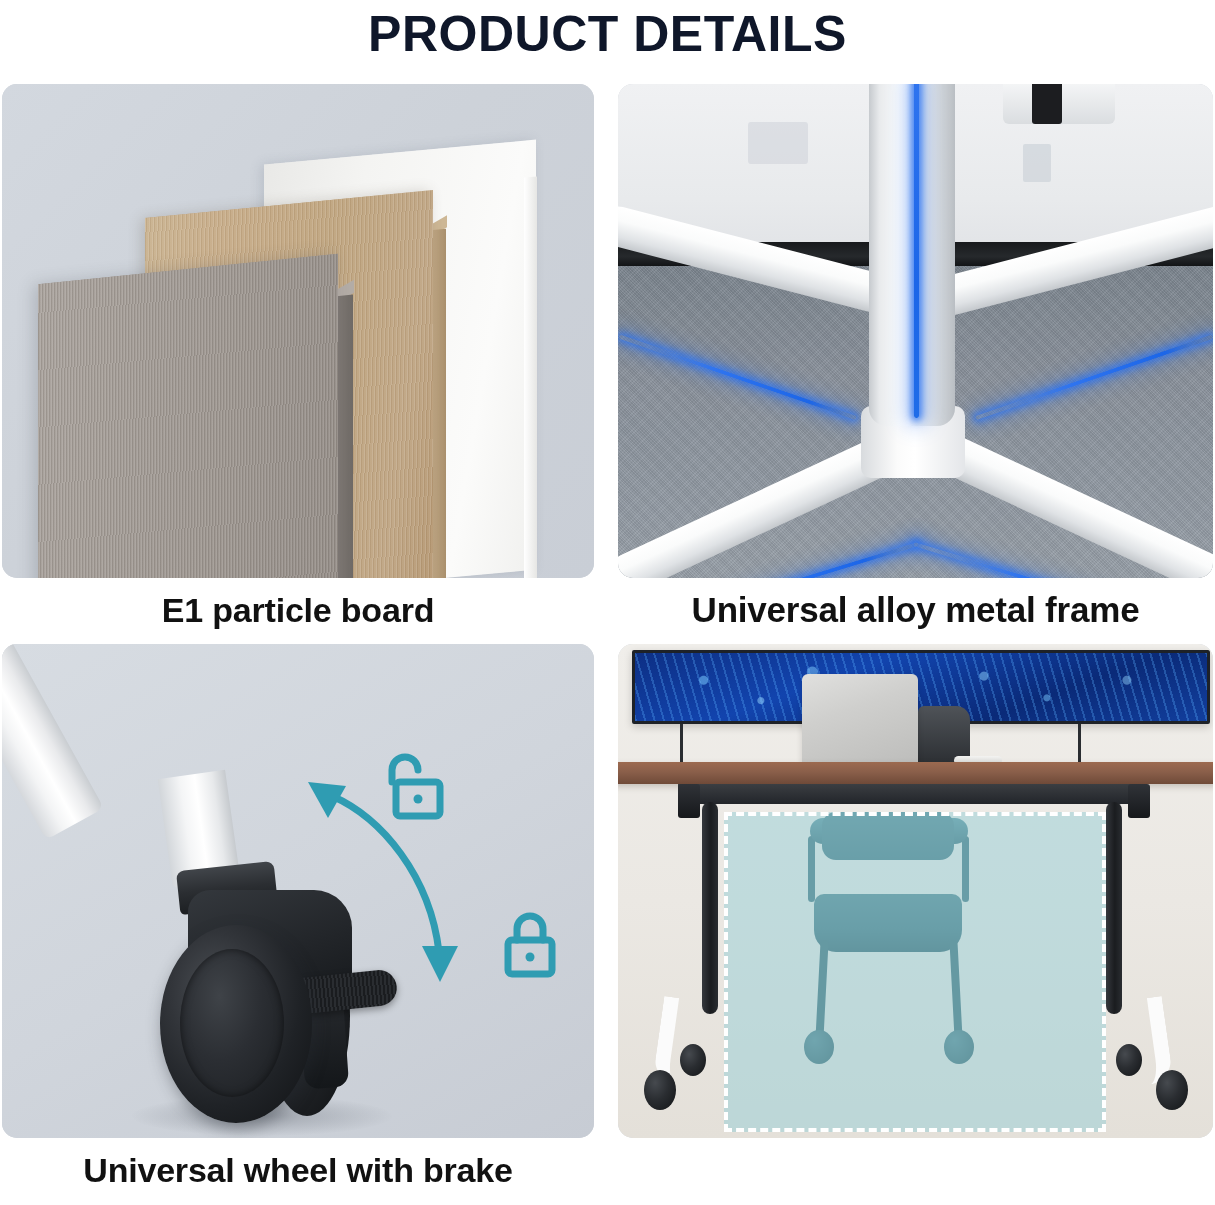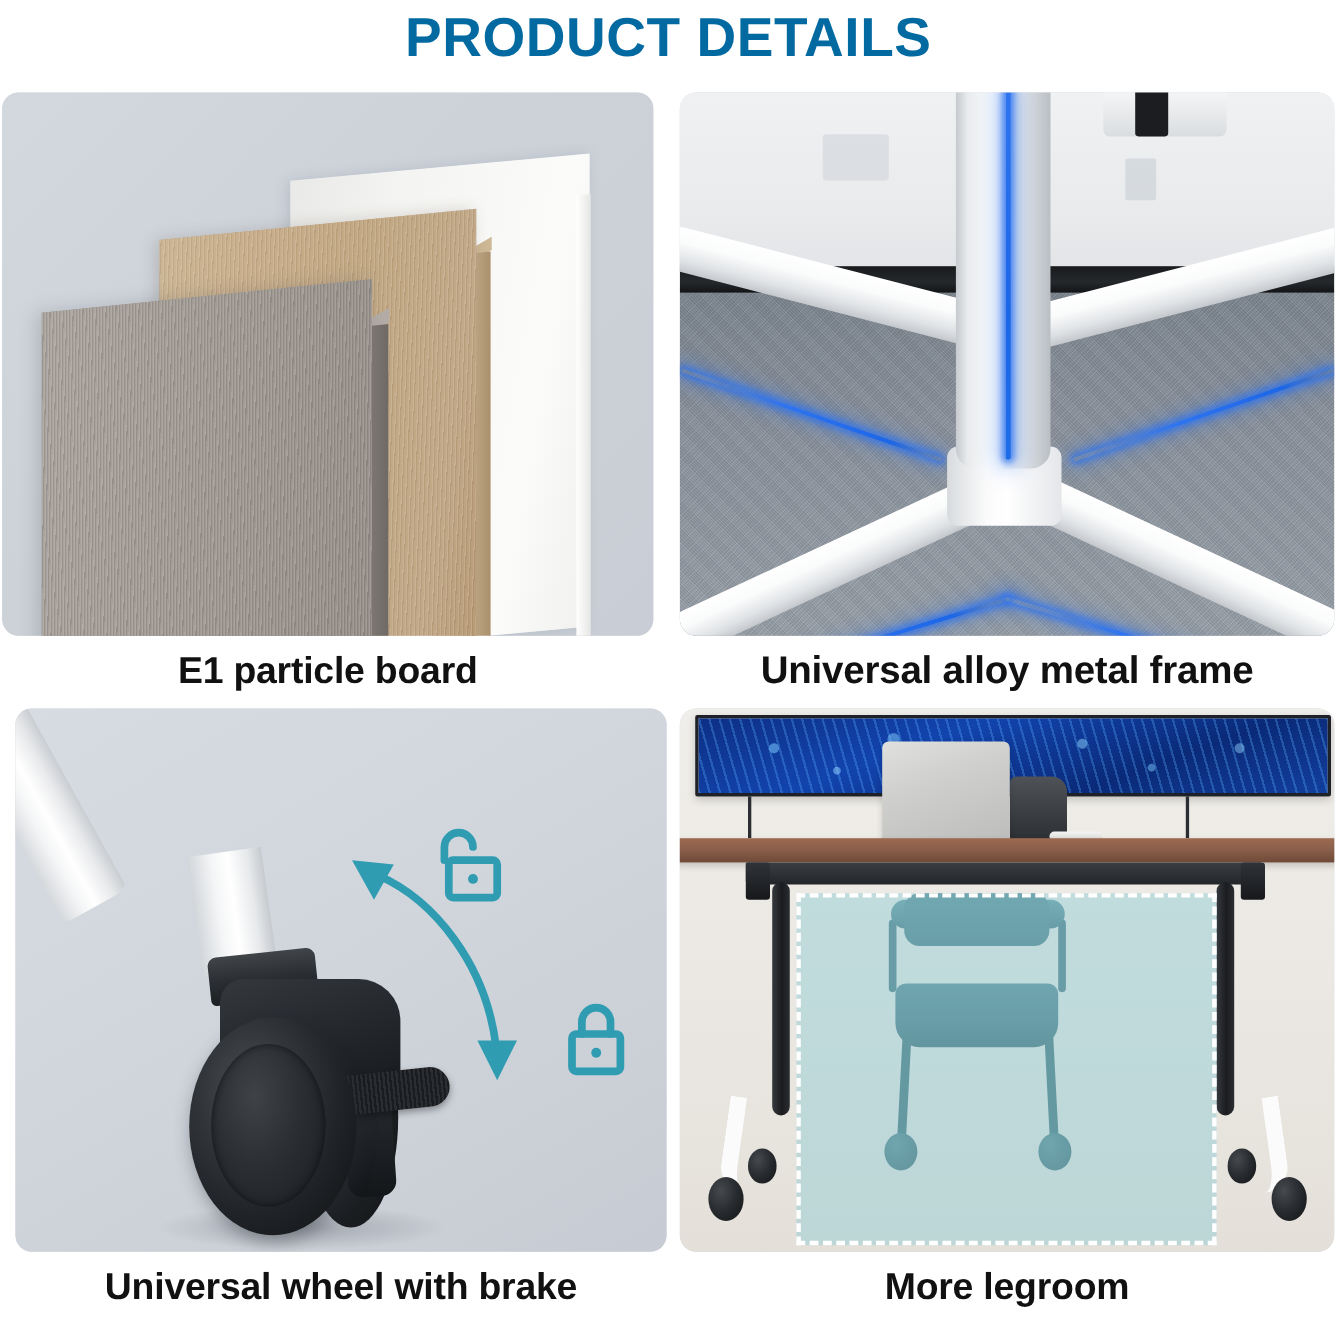--- a/index.html
+++ b/index.html
@@ -24,37 +24,37 @@
     position: absolute;
     left: 0; top: 0;
     width: 1215px;
     height: 68px;
     display: flex;
     align-items: center;
     justify-content: center;
     font-size: 50px;
     font-weight: bold;
     letter-spacing: 0.5px;
-    color: #0369a1;
+    color: #0f172a;
     font-family: "Liberation Sans", sans-serif;
   }
 
   
   .grid {
     position: absolute;
     left: 0; top: 84px;
     width: 1215px;
     height: 947px;
     padding-left: 16px;
   }
 
   .cell { position: absolute; }
   .cell.c1 { left: 2px;   top: 0;   width: 592px; height: 560px; }
   .cell.c2 { left: 618px; top: 0;   width: 595px; height: 560px; }
-  .cell.c3 { left: 14px;   top: 560px; width: 592px; height: 560px; }
+  .cell.c3 { left: 2px;   top: 560px; width: 592px; height: 560px; }
   .cell.c4 { left: 618px; top: 560px; width: 595px; height: 560px; }
 
   .photo {
     position: relative;
     width: 100%;
     height: 494px;
     background: #ced3da;
     border-radius: 15px;
     overflow: hidden;
   }
@@ -547,17 +547,16 @@
         <div class="p4-chair-bar"></div>
         <div class="p4-chair-back"></div>
         <div class="p4-chair-seat"></div>
         <div class="p4-chair-legL"></div>
         <div class="p4-chair-legR"></div>
         <div class="p4-chair-wheelL"></div>
         <div class="p4-chair-wheelR"></div>
 
         <div class="p4-highlight"></div>
       </div>
-      <div class="caption">More legroom</div>
     </div>
 
   </div>
 </div>
 
 </body></html>

